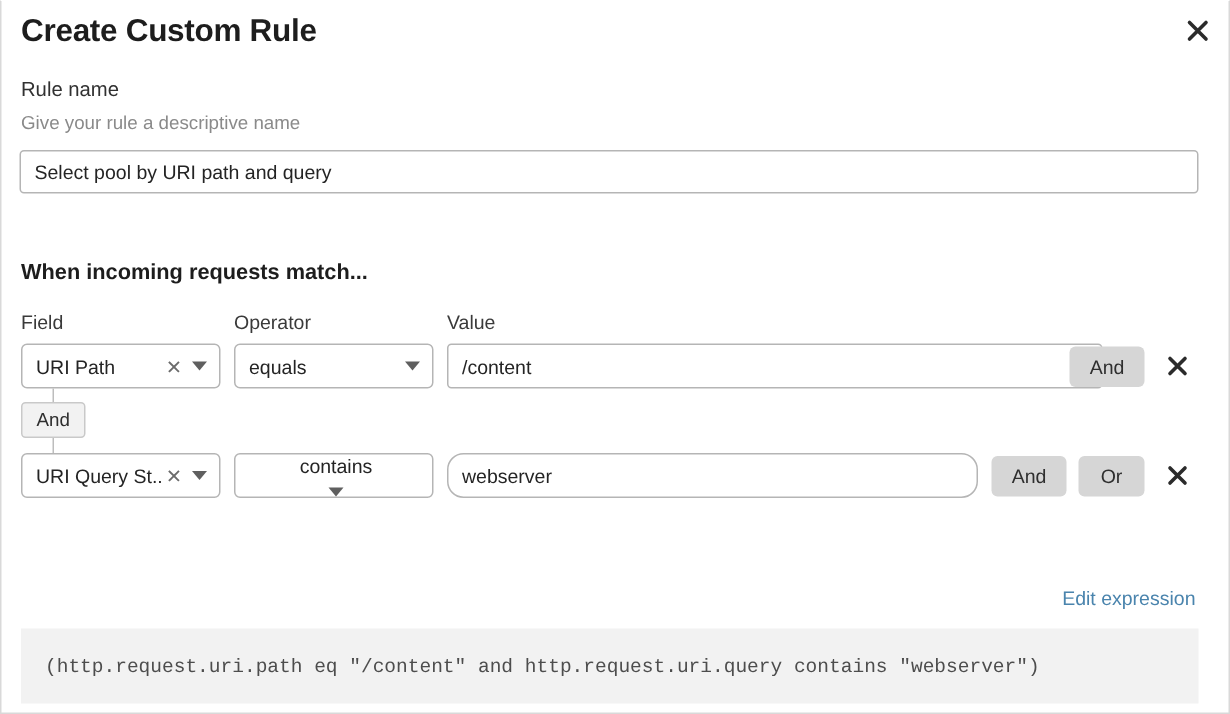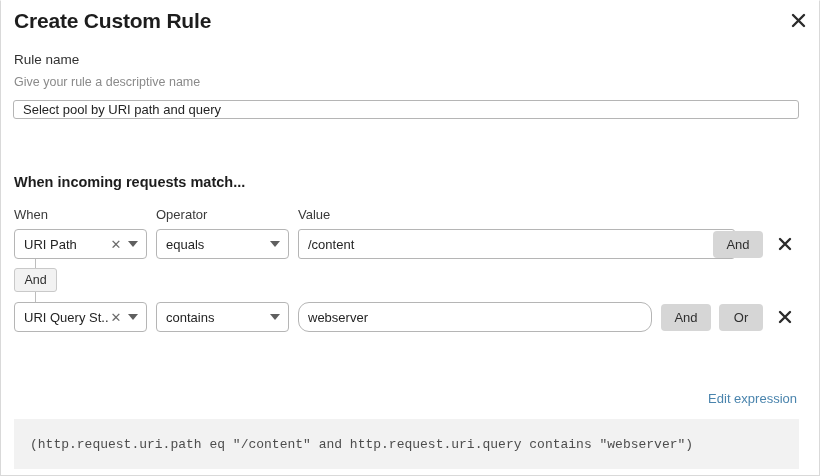--- a/index.html
+++ b/index.html
@@ -62,21 +62,21 @@
   .field-help {
     position: absolute;
     font-size: 12.5px;
     color: #8a8a8a;
   }
   .rule-name-label { left: 13px; top: 51px; }
   .rule-name-help  { left: 13px; top: 74px; }
 
   .text-input {
     position: absolute;
-    height: 19px;
+    height: 29px;
     border: 1px solid #b5b5b5;
     border-radius: 3px;
     background: #ffffff;
     font-family: "Liberation Sans", sans-serif;
     font-size: 13px;
     color: #242424;
     padding: 0 9px;
     outline: none;
   }
   .rule-name-input {
@@ -147,21 +147,21 @@
   .caret-tri {
     width: 0; height: 0;
     border-left: 5px solid transparent;
     border-right: 5px solid transparent;
     border-top: 6px solid #5f5f5f;
   }
 
   .field-select-1    { left: 13px;  top: 228px; width: 133px; }
   .operator-select-1 { left: 155px; top: 228px; width: 133px; }
   .field-select-2    { left: 13px;  top: 301px; width: 133px; }
-  .operator-select-2 { left: 155px; top: 301px; width: 133px; }
+  .operator-select-2 { left: 155px; top: 301px; width: 133px; flex-direction: column; }
 
   .value-input-1 { left: 297px; top: 228px; width: 437px; height: 30px; }
   .value-input-2 { left: 297px; top: 301px; width: 354px; height: 30px; border-radius: 11px; }
 
   
   .logic-btn {
     position: absolute;
     height: 27px;
     min-width: 50px;
     background: #d6d6d6;
@@ -266,21 +266,21 @@
       </svg>
     </span>
   </button>
 
   <div class="field-label rule-name-label">Rule name</div>
   <div class="field-help rule-name-help">Give your rule a descriptive name</div>
   <input class="text-input rule-name-input" type="text" value="Select pool by URI path and query" style="">
 
   <div class="section-heading">When incoming requests match...</div>
 
-  <div class="col-head field">When</div>
+  <div class="col-head field">Field</div>
   <div class="col-head operator">Operator</div>
   <div class="col-head value">Value</div>
 
   <div class="select-box field-select-1">
     <span class="select-text">URI Path</span>
     <span class="select-clear">✕</span>
     <span class="select-caret">
         <i class="caret-tri"></i>
       </span>
   </div>

